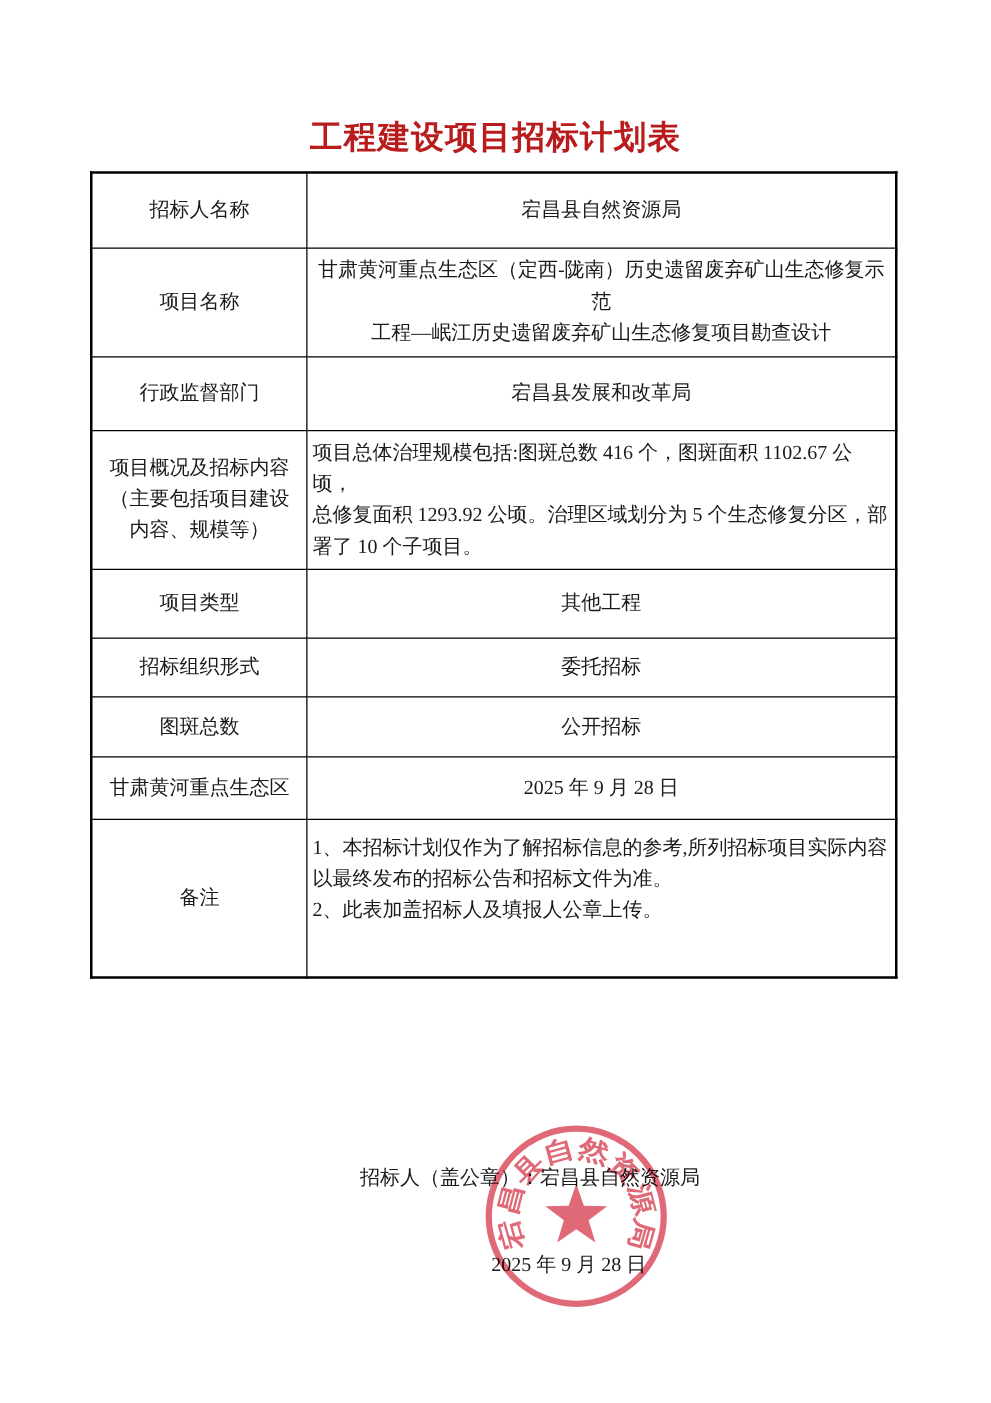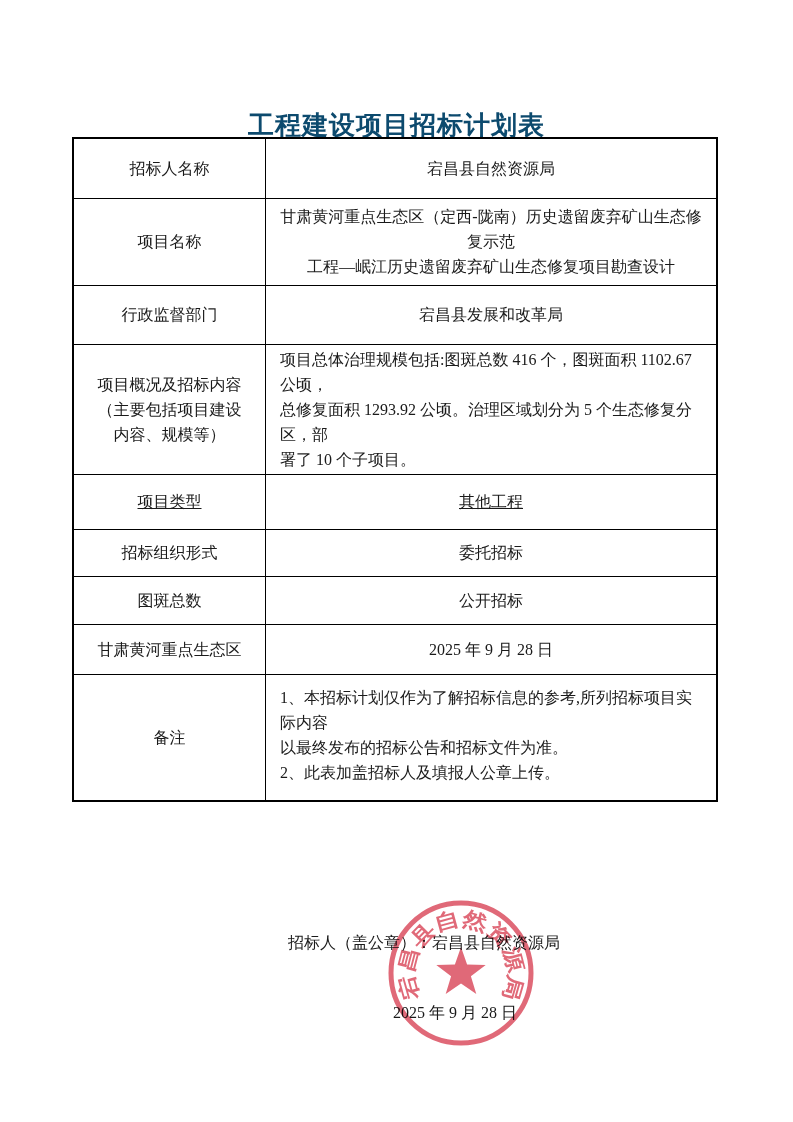--- a/index.html
+++ b/index.html
@@ -6,57 +6,57 @@
   body{
     width:793px;height:1122px;
     background:#ffffff;
     position:relative;
     font-family:"Liberation Serif","DejaVu Serif",serif;
     color:#1a1a1a;
     overflow:hidden;
   }
   .page-title{
     position:absolute;
-    left:0; top:108px; width:793px;
+    left:0; top:92px; width:793px;
     text-align:center;
     font-family:"Liberation Sans","DejaVu Sans",sans-serif;
     font-weight:700;
     font-size:26px;
     letter-spacing:1px;
-    color:#0c4a6e;
+    color:#b91c1c;
   }
   table.plan-table{
     position:absolute;
     left:72px; top:137px;
     width:646px;
     border-collapse:collapse;
     table-layout:fixed;
     border:2px solid #000;
   }
   table.plan-table td{
     border:1.5px solid #000;
     font-size:16px;
     line-height:25px;
-    padding:2px 14px;
+    padding:2px 4px;
     vertical-align:middle;
     color:#1a1a1a;
   }
   td.lbl{
     width:163px;
     text-align:center;
     white-space:pre-line;
   }
   td.val{
     text-align:center;
     white-space:pre-line;
   }
   td.val.left{ text-align:left; }
   td.val.top{ vertical-align:top; padding-top:10px; }
   tr.r1{height:60px;}  tr.r2{height:87px;}  tr.r3{height:59px;}
-  tr.r4{height:72px;}  tr.r5{height:111px;} tr.r6{height:55px;text-decoration:underline;}
+  tr.r4{height:72px;}  tr.r5{height:111px;} tr.r6{height:55px;}
   tr.r7{height:48px;}  tr.r8{height:47px;}  tr.r9{height:48px;}
   tr.r10{height:53px;} tr.r11{height:50px;} tr.r12{height:127px;}
   .footer-line1{
     position:absolute;
     left:288px; top:932px;
     font-size:16px; line-height:22px;
   }
   .footer-line2{
     position:absolute;
     left:393px; top:1002px;

